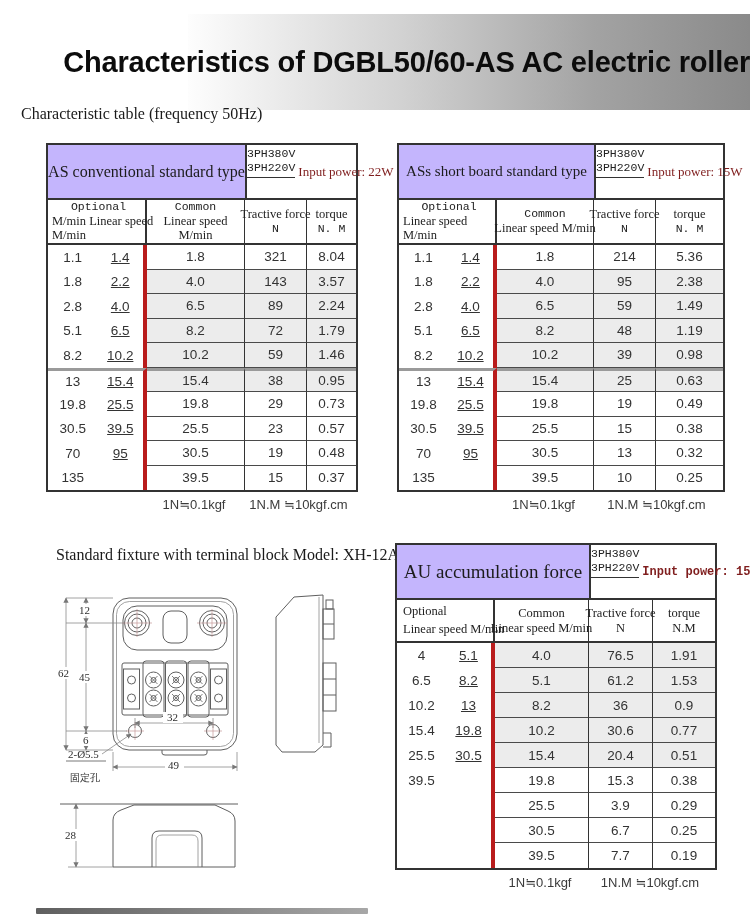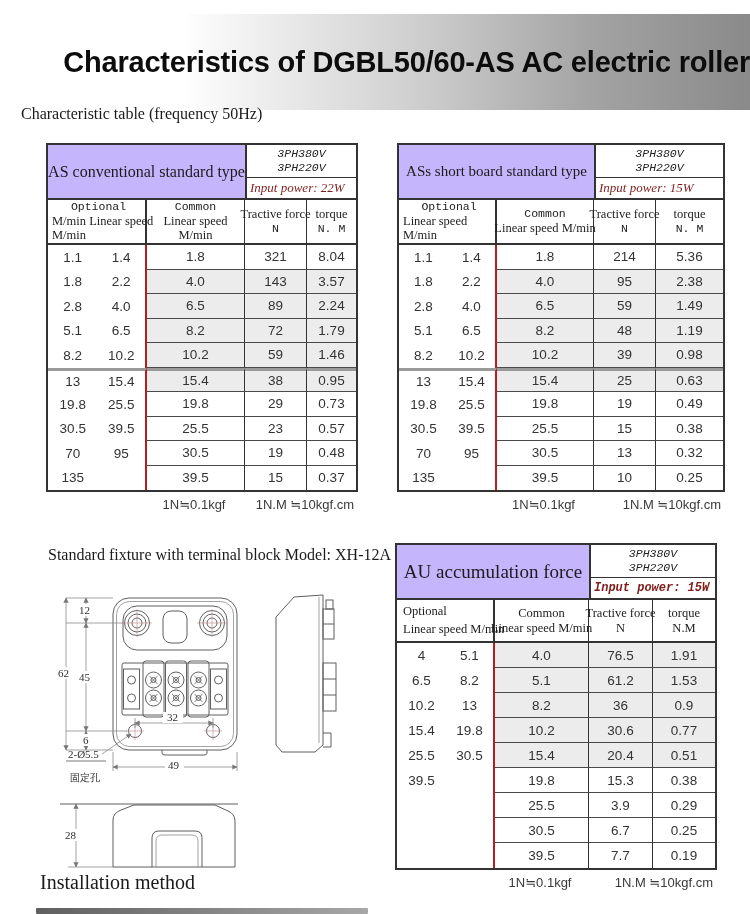--- a/index.html
+++ b/index.html
@@ -11,37 +11,37 @@
   
   .banner{position:absolute;left:188px;top:14px;width:562px;height:96px;
     background:linear-gradient(90deg,#fdfdfd 0%,#d2d2d2 38%,#a3a3a3 72%,#8a8a8a 100%);
     display:flex;align-items:center;justify-content:flex-end;
     font-family:"Liberation Sans",sans-serif;font-weight:bold;font-size:29px;
     letter-spacing:-0.2px;color:#0c0c0c;white-space:nowrap;}
 
   
   .cap{position:absolute;font-family:"Liberation Serif",serif;color:#1a1a1a;white-space:nowrap;}
   .cap-char{left:21px;top:105px;font-size:16px;}
-  .cap-fix{left:48px;top:546px;font-size:16px;}
+  .cap-fix{left:56px;top:546px;font-size:16px;}
   .cap-inst{left:40px;top:871px;font-size:20px;}
 
   
   .ctable{position:absolute;}
   .t0{left:46px;top:143px;width:312px;}
   .t1{left:397px;top:143px;width:328px;}
   .t2{left:395px;top:543px;width:322px;}
 
   .thead{display:flex;height:57px;border:2px solid #333;}
   .title-cell{background:#c4b5fd;border-right:2px solid #333;
     display:flex;align-items:center;justify-content:center;
     font-family:"Liberation Serif",serif;color:#1c1c1c;white-space:nowrap;}
   .t0 .title-cell{flex:0 0 199px;font-size:16px;}
   .t1 .title-cell{flex:0 0 197px;font-size:15px;}
   .t2 .title-cell{flex:0 0 194px;font-size:19px;}
-  .volt-stack{flex:1;display:flex;flex-direction:column;font-style:italic;}
+  .volt-stack{flex:1;display:flex;flex-direction:row;}
   .volt-cell{height:33px;border-bottom:1px solid #333;
     display:flex;flex-direction:column;align-items:center;justify-content:center;
     font-family:"Liberation Mono",monospace;font-size:11.5px;line-height:1.25;color:#222;}
   .power-cell{flex:1;display:flex;align-items:center;padding-left:3px;
     font-family:"Liberation Serif",serif;font-size:13px;color:#7f1d1d;white-space:nowrap;}
   .t2 .power-cell{font-family:"Liberation Mono",monospace;font-size:12px;font-weight:bold;}
 
   .colhead{display:grid;height:45px;border:2px solid #333;border-top:0;}
   .t2 .colhead{height:43px;}
   .t0 .colhead,.t0 .tbody,.t0 .tnotes{grid-template-columns:49.5px 49.5px 98px 62px 49px;}
@@ -56,31 +56,31 @@
   .t2 .ch-opt{justify-content:space-between;padding:4px 0 4px 6px;}
   .t2 .ch-opt .line1{text-align:left;}
   .ch-tor{border-right:0;}
   .mono{font-family:"Liberation Mono",monospace;font-size:11.5px;}
 
   .tbody{display:grid;border:2px solid #333;border-top:0;}
   .t0 .tbody,.t1 .tbody{grid-auto-rows:24.5px;}
   .t2 .tbody{grid-auto-rows:25px;}
   .cell{display:flex;align-items:center;justify-content:center;
     font-size:13.5px;color:#333;}
-  .c-o2{border-right:2px solid #b91c1c;}
+  .c-o2{border-right:4px solid #b91c1c;text-decoration:underline;}
   .c-cm,.c-fr{border-right:1px solid #333;}
   .c-cm,.c-fr,.c-tq{border-bottom:1px solid #4a4a4a;}
   .tbody .cell:nth-last-child(-n+5){border-bottom:0;}
   .shade{background:#ececec;}
   .thick{border-top:3px solid #9a9a9a;}
 
   .tnotes{display:grid;height:22px;align-items:center;margin-top:1px;
     font-size:13px;color:#3a3a3a;}
   .n1{grid-column:3;text-align:center;white-space:nowrap;}
-  .n2{grid-column:4/6;text-align:right;white-space:nowrap;}
+  .n2{grid-column:4/6;text-align:center;white-space:nowrap;}
 
   
   .drawing{position:absolute;left:30px;top:585px;width:360px;height:300px;}
   .drawing svg{display:block;}
 
   
   .cutbar{position:absolute;left:36px;top:908px;width:332px;height:6px;
     background:linear-gradient(90deg,#2a2a2a,#8a8a8a);opacity:.75;border-radius:1px;}
 </style>
 </head>
@@ -480,17 +480,16 @@
       </g>
       <g stroke="#8a8a8a" stroke-width="0.8">
         <line x1="38" y1="282" x2="83" y2="282"></line>
         <line x1="46" y1="219" x2="46" y2="282" marker-start="url(#arr)" marker-end="url(#arr)"></line>
       </g>
       <rect x="33" y="244" width="17" height="12" fill="#fff" stroke="none"></rect>
       <text x="35" y="254" stroke="none" fill="#2e2e2e" font-family="Liberation Serif, serif" font-size="11">28</text>
     </svg>
   </div>
 
-  <div class="cap cap-inst">Installation method</div>
 
   <div class="cutbar"></div>
 
 </div>
 
 </body></html>

